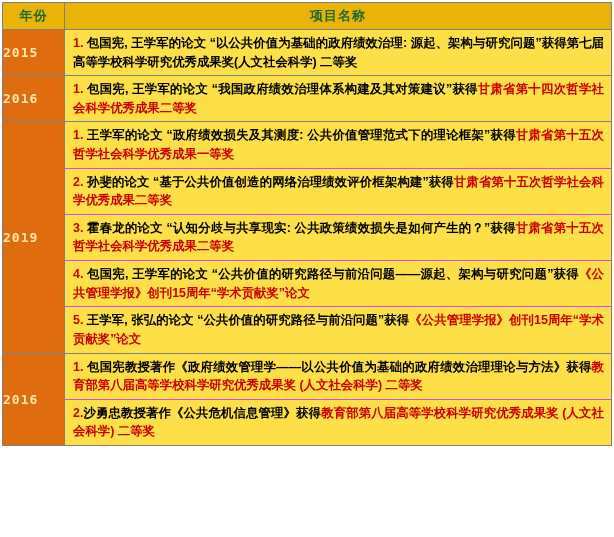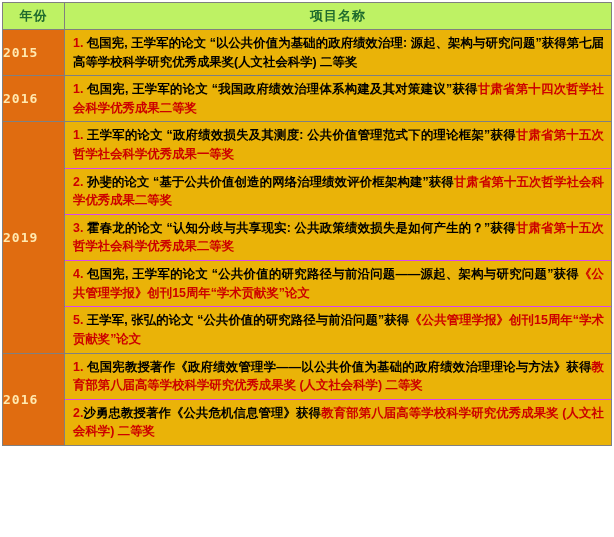--- a/index.html
+++ b/index.html
@@ -23,41 +23,41 @@
     width: 610px;
     margin: 2px;
     table-layout: fixed;
   }
   table.awards td, table.awards th {
     border: 1px solid #808080;
     vertical-align: middle;
     padding: 0;
   }
   .hdr-year, .hdr-title {
-    background: #bef264;
+    background: #eab308;
     text-align: center;
     font-weight: bold;
     color: #1f6b2e;
     font-size: 13px;
     height: 26px;
     letter-spacing: 1px;
   }
   .hdr-year { width: 62px; }
   .year-cell {
     width: 62px;
     background: #e06c10;
     color: #ffe9b0;
     text-align: left;
     font-weight: bold;
     font-size: 13px;
     letter-spacing: 1px;
     font-family: "DejaVu Sans Mono", monospace;
   }
   .items-cell {
-    background: #eab308;
+    background: #fde047;
     padding: 0;
   }
   .item {
     padding: 4px 7px 4px 8px;
     font-size: 12.4px;
     line-height: 1.5;
     color: #000000;
     font-weight: bold;
     text-align: justify;
     border-bottom: 1px solid #d946ef;

